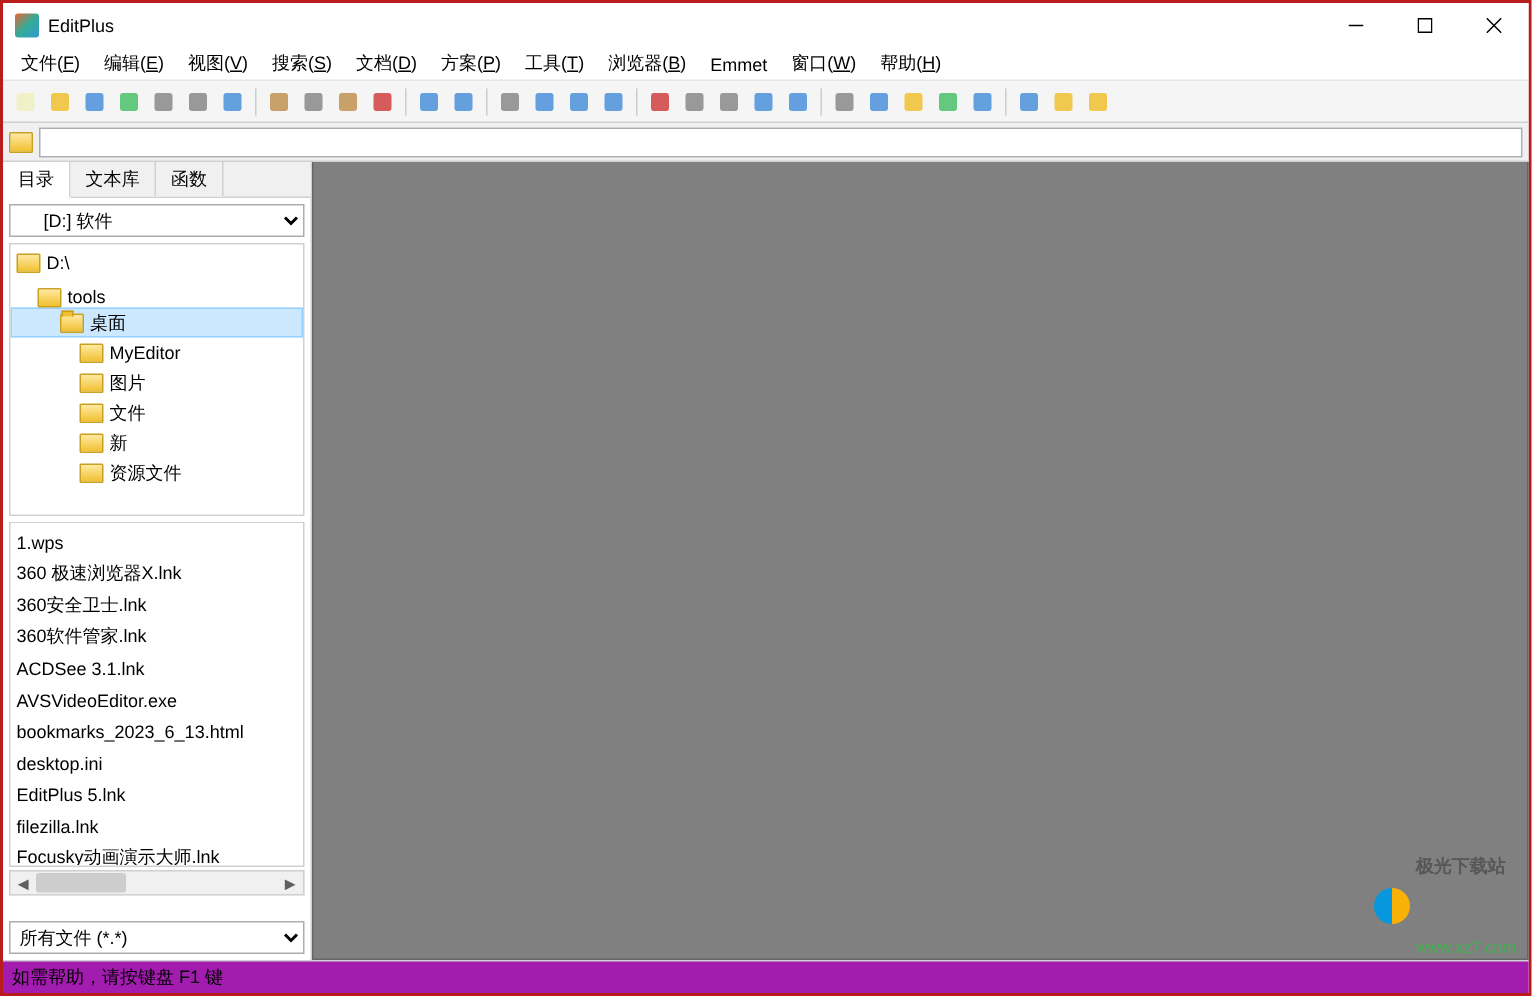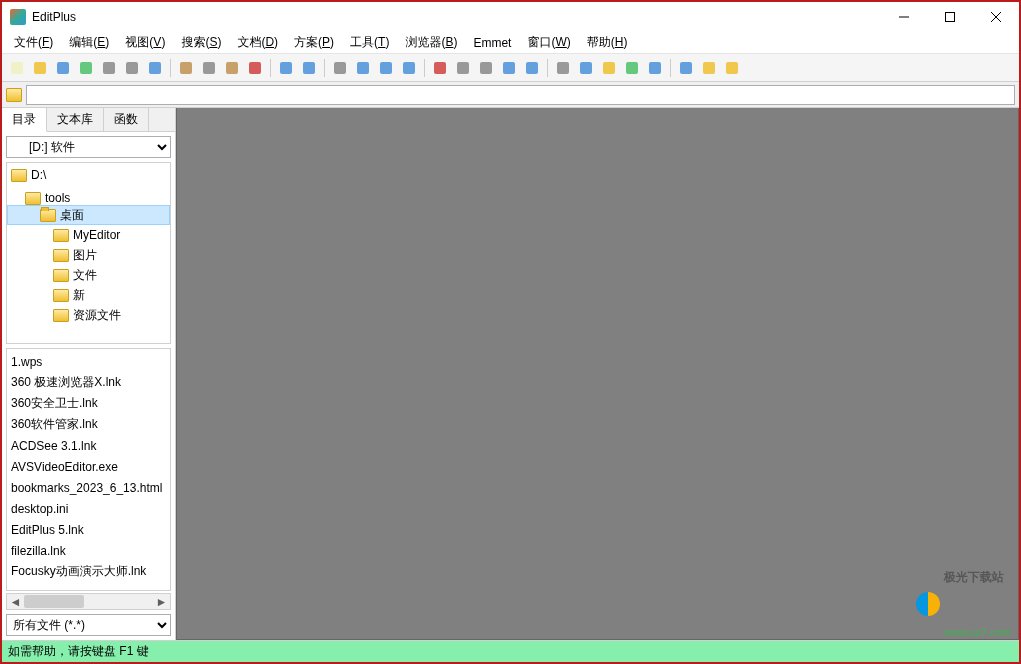--- a/index.html
+++ b/index.html
@@ -24,21 +24,21 @@
 .toolbar .tb-sep { width: 1px; height: 18px; background: #ccc; margin: 0 3px; }
 .tb-icon { width: 16px; height: 16px; }
 
 
 .addressbar { height: 26px; background: #f0f0f0; border-bottom: 1px solid #d0d0d0; display: flex; align-items: center; padding: 2px 4px; }
 .addressbar .folder-icon { width: 16px; height: 14px; background: linear-gradient(#ffe9a2,#f0c030); border: 1px solid #c9a020; border-radius: 1px; margin-right: 4px; }
 .addressbar input { flex: 1; height: 20px; border: 1px solid #abadb3; padding: 0 4px; background: #fff; }
 
 
 .main { flex: 1; display: flex; min-height: 0; }
-.sidebar { width: 174px; background: #fff; border-right: 1px solid #d0d0d0; display: flex; flex-direction: column; }
+.sidebar { width: 206px; background: #fff; border-right: 1px solid #d0d0d0; display: flex; flex-direction: column; }
 .editor-area { flex: 1; background: #808080; border: 1px solid #666; border-top: none; }
 
 
 .side-tabs { height: 24px; display: flex; border-bottom: 1px solid #d0d0d0; background: #f0f0f0; }
 .side-tab { padding: 3px 10px; border-right: 1px solid #d0d0d0; background: #f0f0f0; cursor: default; }
 .side-tab.active { background: #fff; border-bottom: 1px solid #fff; margin-bottom: -1px; }
 
 
 .drive-combo { height: 22px; margin: 4px 4px 2px 4px; }
 .drive-combo select { width: 100%; height: 100%; border: 1px solid #abadb3; background: #fff; font-size: 12px; padding: 0 18px; }
@@ -59,25 +59,25 @@
 .file-item { height: 21px; display: flex; align-items: center; cursor: default; }
 
 
 .hscroll { height: 17px; background: #f0f0f0; border: 1px solid #d0d0d0; margin: 0 4px 2px 4px; position: relative; }
 .hscroll .thumb { position: absolute; left: 17px; top: 1px; height: 13px; width: 60px; background: #cdcdcd; border-radius: 2px; }
 .hscroll .arrow { position: absolute; top: 0; width: 17px; height: 15px; display: flex; align-items: center; justify-content: center; color: #606060; }
 .hscroll .arrow.left { left: 0; }
 .hscroll .arrow.right { right: 0; }
 
 
-.filter-combo { height: 22px; margin: 2px 4px 4px 4px; }
+.filter-combo { height: 22px; margin: 15px 4px 4px 4px; }
 .filter-combo select { width: 100%; height: 100%; border: 1px solid #abadb3; background: #fff; font-size: 12px; padding: 0 2px; }
 
 
-.statusbar { height: 22px; background: #86efac; border-top: 1px solid #d0d0d0; display: flex; align-items: center; padding: 0 6px; font-size: 12px; }
+.statusbar { height: 22px; background: #a21caf; border-top: 1px solid #d0d0d0; display: flex; align-items: center; padding: 0 6px; font-size: 12px; }
 
 
 .watermark { position: absolute; right: 8px; bottom: 24px; display: flex; align-items: center; gap: 4px; opacity: 0.95; }
 .watermark .logo { width: 24px; height: 24px; border-radius: 50%; background: conic-gradient(#ffb400 0 50%, #0099e5 50% 100%); }
 .watermark .top { font-size: 12px; color: #555; font-weight: bold; }
 .watermark .bottom { font-size: 11px; color: #3fb24f; margin-top: 40px; }
 
 
 .file-list::-webkit-scrollbar { width: 17px; }
 .file-list::-webkit-scrollbar-track { background: #f0f0f0; }

